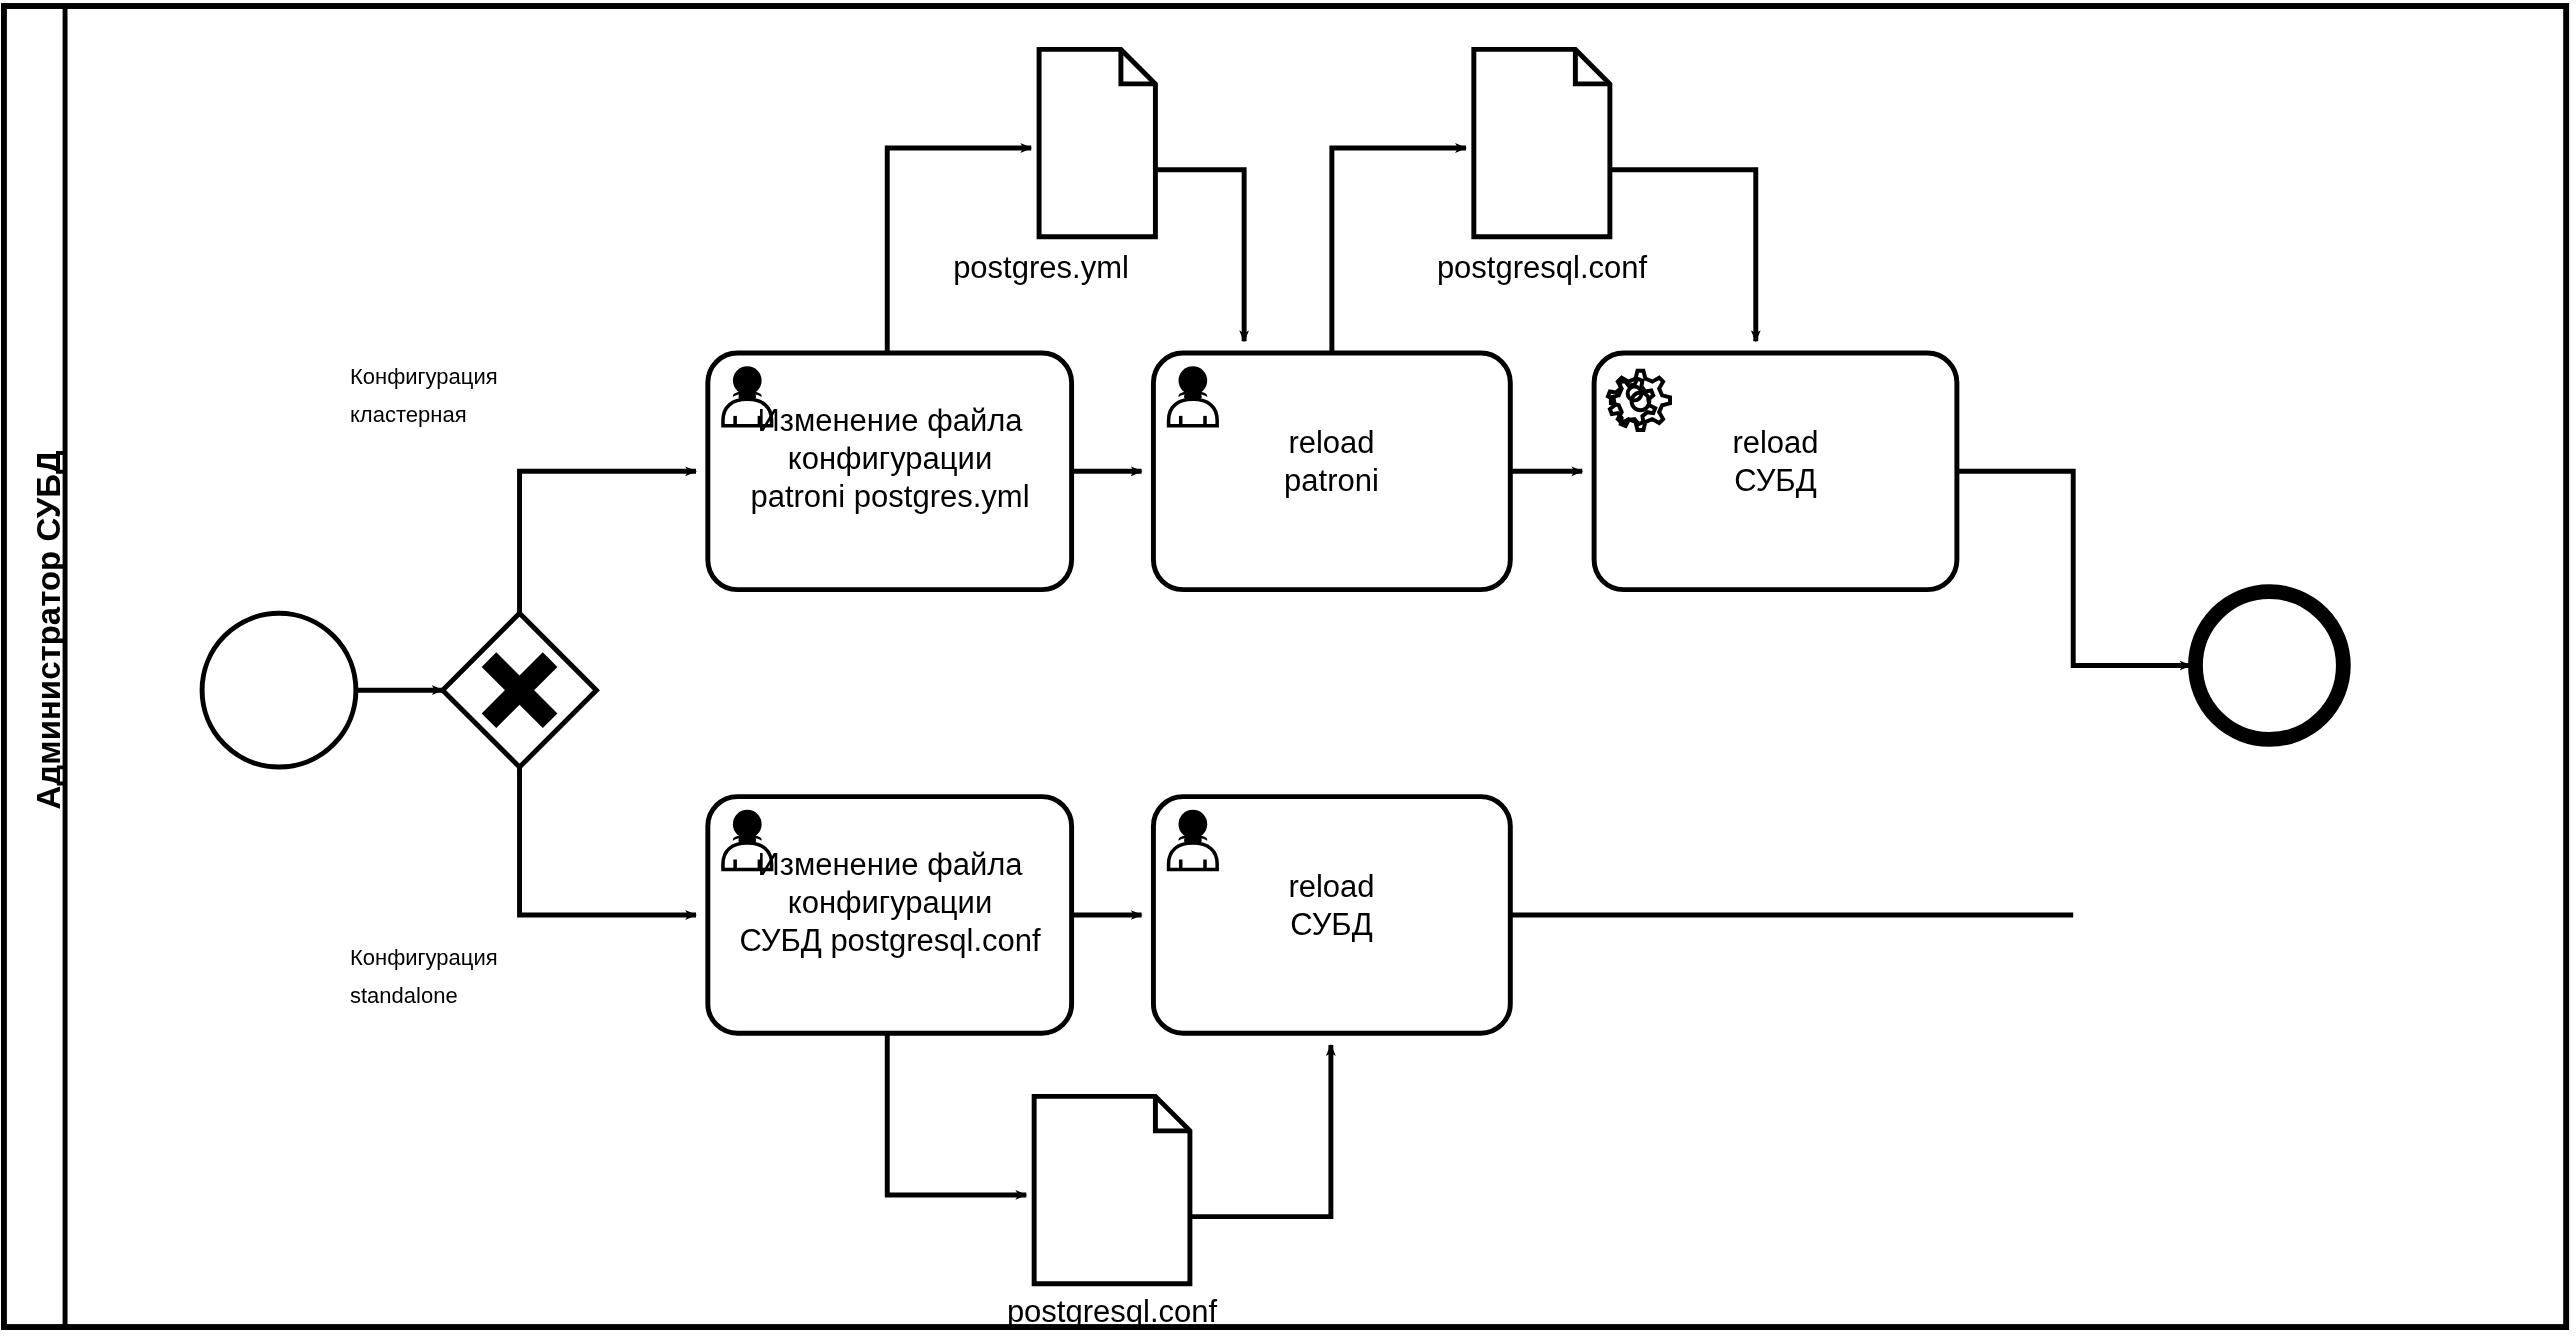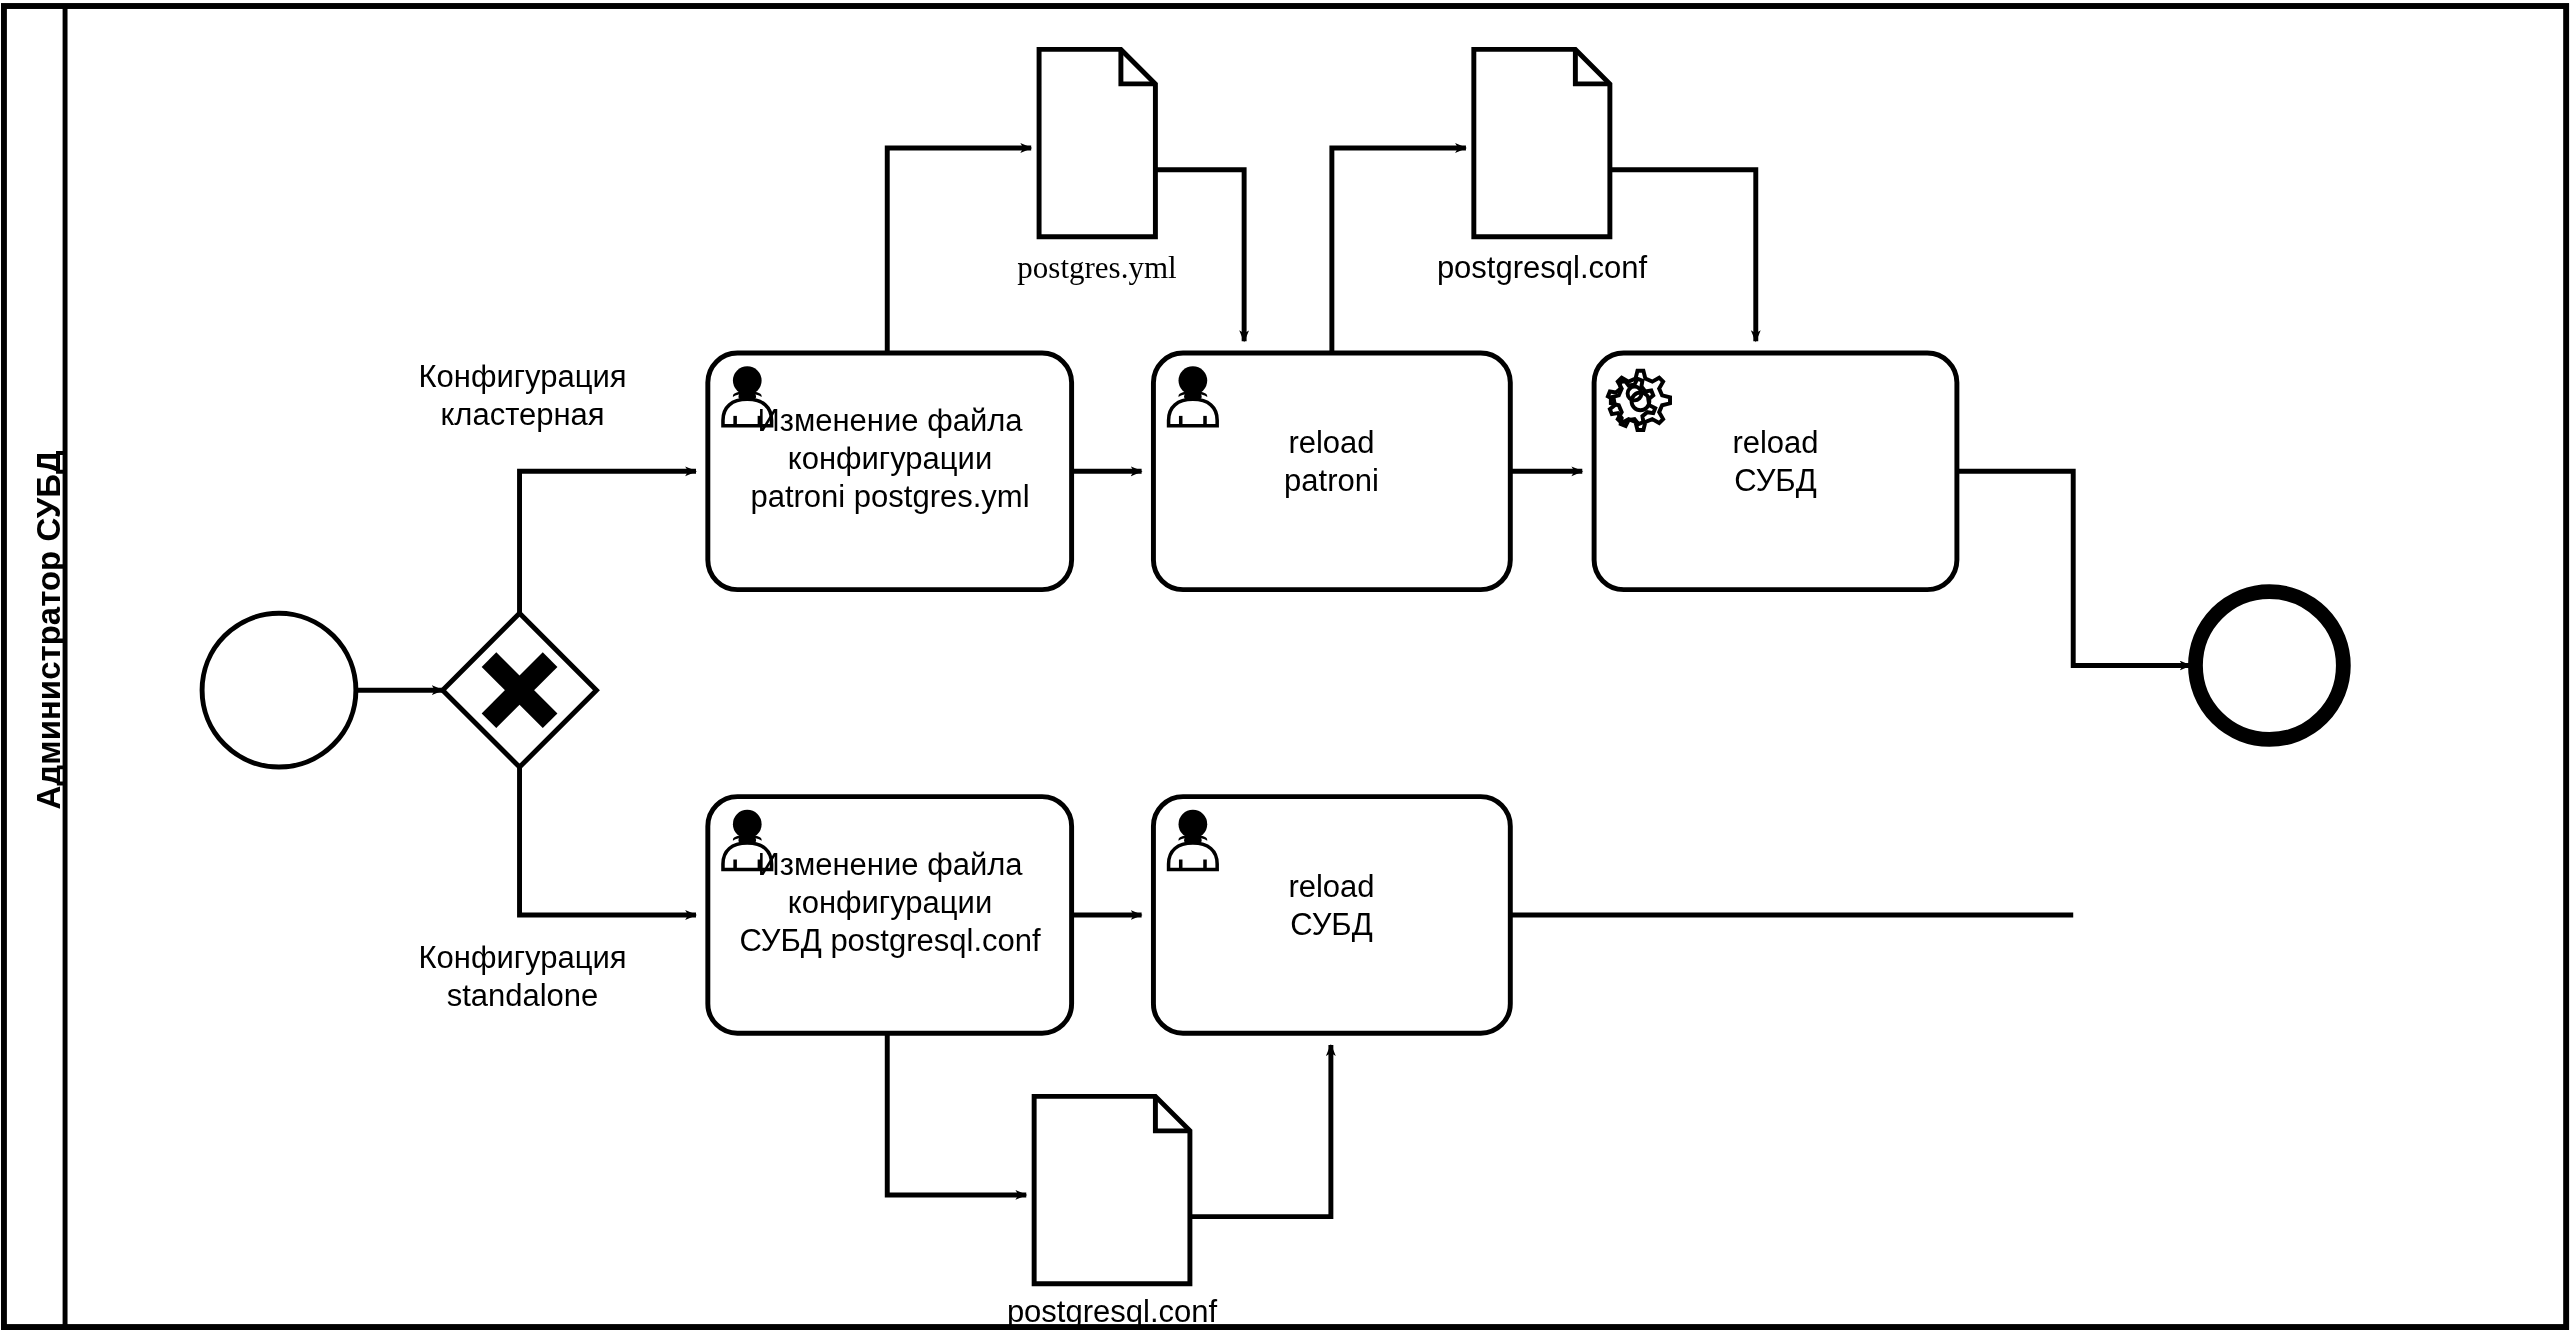--- a/index.html
+++ b/index.html
@@ -50,23 +50,23 @@
     position: absolute;
     text-align: center;
     color: #000000;
     font-size: 31px;
     line-height: 38px;
     white-space: pre-line;
     pointer-events: none;
   }
   .flow-label {
     position: absolute;
-    text-align: center;
-    color: #000000;
-    font-size: 31px;
+    text-align: left;
+    color: #000000;
+    font-size: 22px;
     line-height: 38px;
     white-space: pre-line;
   }
   .doc-label {
     position: absolute;
     text-align: center;
     color: #000000;
     font-size: 31px;
     line-height: 37px;
     white-space: nowrap;
@@ -231,21 +231,21 @@
   <div class="node-label" style="left:1594px; top:424px; width:363px;">reload
 СУБД</div>
 
   <div class="node-label" style="left:708px; top:846px; width:364px;">Изменение файла
 конфигурации
 СУБД postgresql.conf</div>
 
   <div class="node-label" style="left:1153px; top:868px; width:357px;">reload
 СУБД</div>
 
-  <div class="doc-label" style="left:949px; top:249px; width:296px;font-family:Liberation Serif, serif;">postgres.yml</div>
+  <div class="doc-label" style="left:893px; top:249px; width:296px;">postgres.yml</div>
 
   <div class="doc-label" style="left:1394px; top:249px; width:296px;">postgresql.conf</div>
 
   <div class="doc-label" style="left:964px; top:1293px; width:296px;">postgresql.conf</div>
 
   <div class="flow-label" style="left:350px; top:358px; width:345px;">Конфигурация
 кластерная</div>
 
   <div class="flow-label" style="left:350px; top:939px; width:345px;">Конфигурация
 standalone</div>

